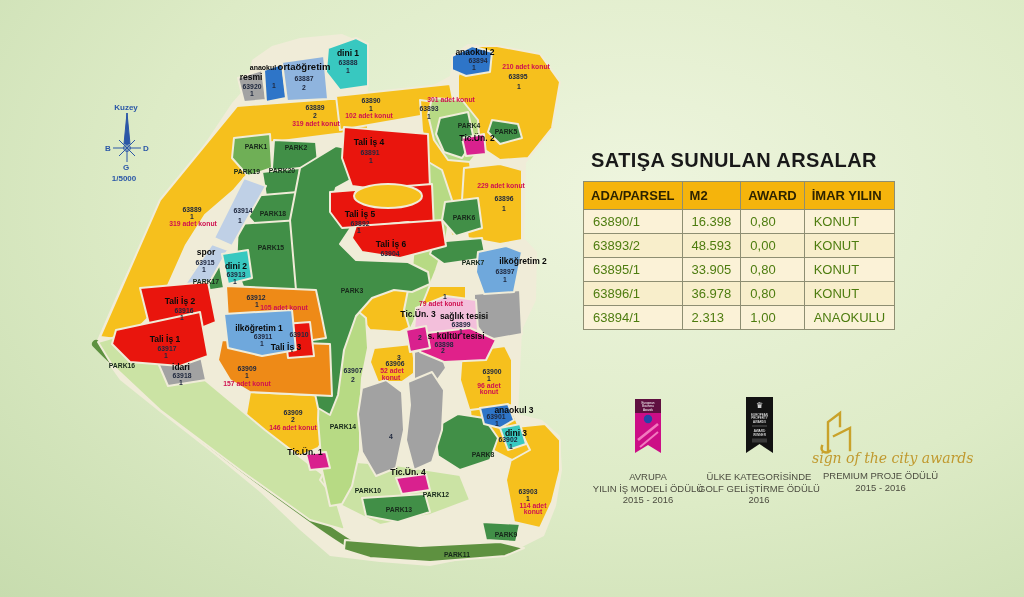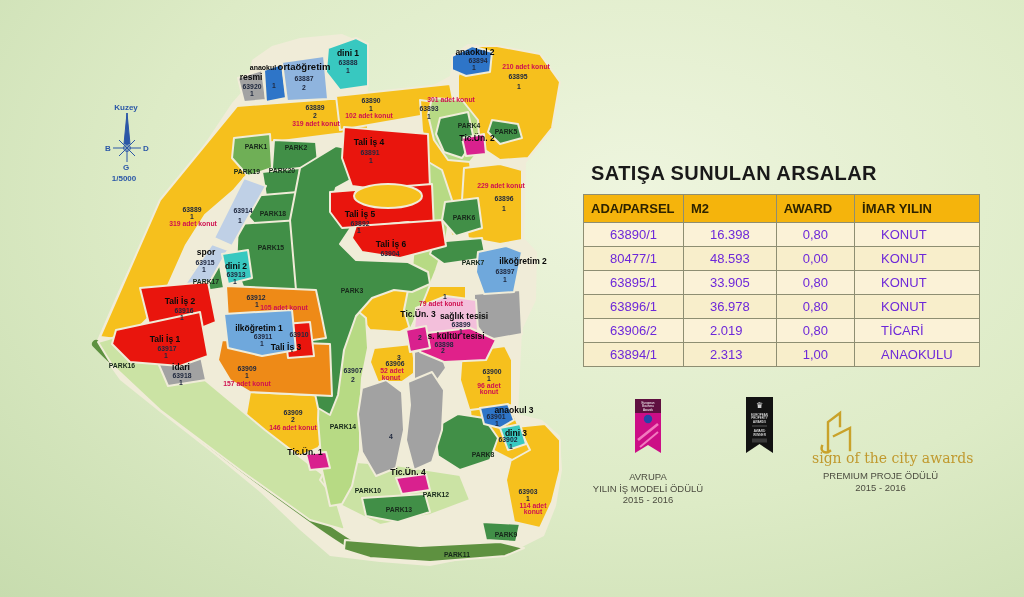--- a/index.html
+++ b/index.html
@@ -1,33 +1,33 @@
 <!DOCTYPE html>
 <html><head>
 <meta charset="utf-8">
 <style>
   html,body{margin:0;padding:0}
   .stage{position:relative;width:1024px;height:597px;overflow:hidden;
     background:radial-gradient(ellipse at 62% 32%, #eef5de 0%, #ddebc6 55%, #c7dcae 100%);
     font-family:"Liberation Sans",sans-serif}
   
-  .sales{position:absolute;left:583px;top:162px;width:302px}
+  .sales{position:absolute;left:583px;top:149px;width:302px}
   .sales .ttl{font-size:20px;font-weight:600;color:#191919;text-align:center;
     letter-spacing:.4px;margin:0 0 9px;white-space:nowrap}
   .sales table{border-collapse:collapse;width:100%}
-  .sales th,.sales td{border:1px solid #8e8e72;font-size:13px;padding:4px 26px;color:#6d28d9}
+  .sales th,.sales td{border:1px solid #8e8e72;font-size:13px;padding:4px 9px;color:#4d7c0f}
   .sales th{background:#F5B40C;color:#2d2300;font-weight:bold;text-align:left;padding:6px 7px}
   .sales td{background:#FBF2D7}
   .sales tr:nth-child(even) td{background:#F8EECB}
   .sales .c{}
   
   .award{position:absolute;text-align:center}
   .award svg{display:block;margin:0 auto 10px}
   .cap div{font-size:9.5px;font-weight:normal;line-height:11.5px;color:#4c4c40}
-  .a3 .script{font-family:"DejaVu Serif",serif;font-size:14px;
+  .a3 .script{font-family:"DejaVu Serif",serif;font-style:italic;font-size:14px;
     color:#c0992e;margin:-6px 0 4px 14px;white-space:nowrap}
   
   .tn{font-family:"Liberation Sans",sans-serif;font-weight:bold;font-size:8.5px;fill:#0a0a0a}
   .ts{font-size:7px}
   .tb{font-size:9.5px}
   .tnum{font-family:"Liberation Sans",sans-serif;font-size:6.8px;font-weight:600;fill:#20293f}
   .tcnt{font-family:"Liberation Sans",sans-serif;font-size:6.8px;font-weight:bold;fill:#cf1150}
   .tp{font-family:"Liberation Sans",sans-serif;font-size:6.8px;font-weight:600;fill:#17281a}
   .tc{font-family:"Liberation Sans",sans-serif;font-weight:bold;font-size:8px;fill:#2b57a7}
   text{text-anchor:middle}
@@ -299,42 +299,36 @@
       </tr>
     </thead>
     <tbody>
       <tr>
             <td>63890/1</td>
             <td class="c">16.398</td>
             <td class="c">0,80</td>
             <td>KONUT</td>
           </tr>
       <tr>
-            <td>80477/1</td>
+            <td>63893/2</td>
             <td class="c">48.593</td>
             <td class="c">0,00</td>
             <td>KONUT</td>
           </tr>
       <tr>
             <td>63895/1</td>
             <td class="c">33.905</td>
             <td class="c">0,80</td>
             <td>KONUT</td>
           </tr>
       <tr>
             <td>63896/1</td>
             <td class="c">36.978</td>
             <td class="c">0,80</td>
             <td>KONUT</td>
-          </tr>
-      <tr>
-            <td>63906/2</td>
-            <td class="c">2.019</td>
-            <td class="c">0,80</td>
-            <td>TİCARİ</td>
           </tr>
       <tr>
             <td>63894/1</td>
             <td class="c">2.313</td>
             <td class="c">1,00</td>
             <td>ANAOKULU</td>
           </tr>
     </tbody>
   </table>
 </div>
@@ -362,20 +356,25 @@
     <polygon points="0,0 27,0 27,56 13.5,47 0,56" fill="#121212"></polygon>
     <text x="13.5" y="11" font-size="8" fill="#fff" text-anchor="middle">♛</text>
     <text x="13.5" y="18.5" font-size="3" fill="#fff" text-anchor="middle" font-family="Liberation Sans,sans-serif">EUROPEAN</text>
     <text x="13.5" y="22.3" font-size="3" fill="#fff" text-anchor="middle" font-family="Liberation Sans,sans-serif">PROPERTY</text>
     <text x="13.5" y="26.1" font-size="3" fill="#fff" text-anchor="middle" font-family="Liberation Sans,sans-serif">AWARDS</text>
     <line x1="6" y1="29" x2="21" y2="29" stroke="#888" stroke-width="0.6"></line>
     <text x="13.5" y="34.5" font-size="3.2" fill="#fff" text-anchor="middle" font-family="Liberation Sans,sans-serif">AWARD</text>
     <text x="13.5" y="38.5" font-size="3.2" fill="#fff" text-anchor="middle" font-family="Liberation Sans,sans-serif">WINNER</text>
     <rect x="6" y="41.5" width="15" height="4" fill="#3a3a3a"></rect>
   </svg>
+  <div class="cap">
+    <div>ÜLKE KATEGORİSİNDE</div>
+    <div>GOLF GELİŞTİRME ÖDÜLÜ</div>
+    <div>2016</div>
+  </div>
 </div>
 
 <div class="award a3" style="left:798px;top:406px;width:165px">
   <svg width="46" height="50" viewBox="0 0 46 50" style="margin-bottom:0;margin-left:18px">
     <g stroke="#C9A22A" stroke-width="2.4" fill="none" stroke-linecap="square">
       <path d="M12,46 L12,16 L24,7 L24,20"></path>
       <path d="M18,30 L34,22 L34,44"></path>
       <path d="M6,40 C4,46 10,48 14,45"></path>
     </g>
   </svg>

